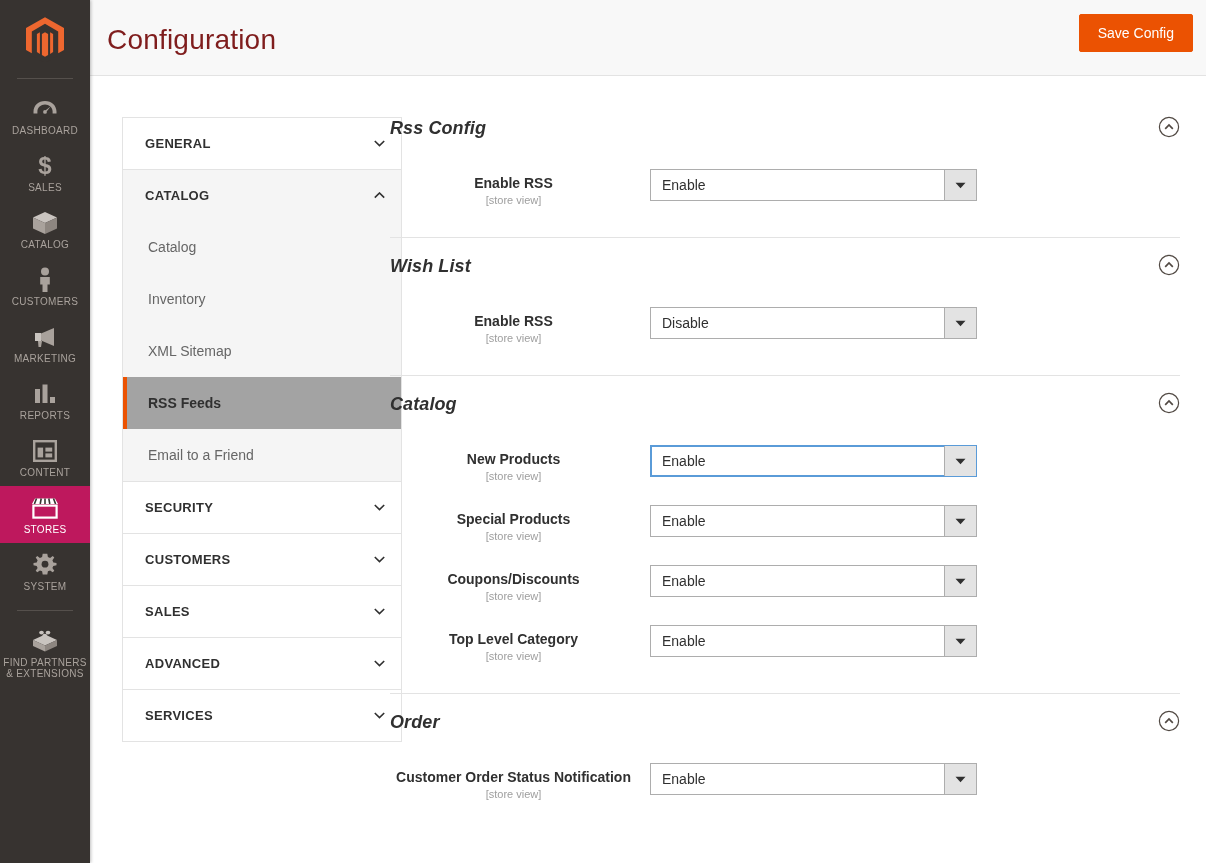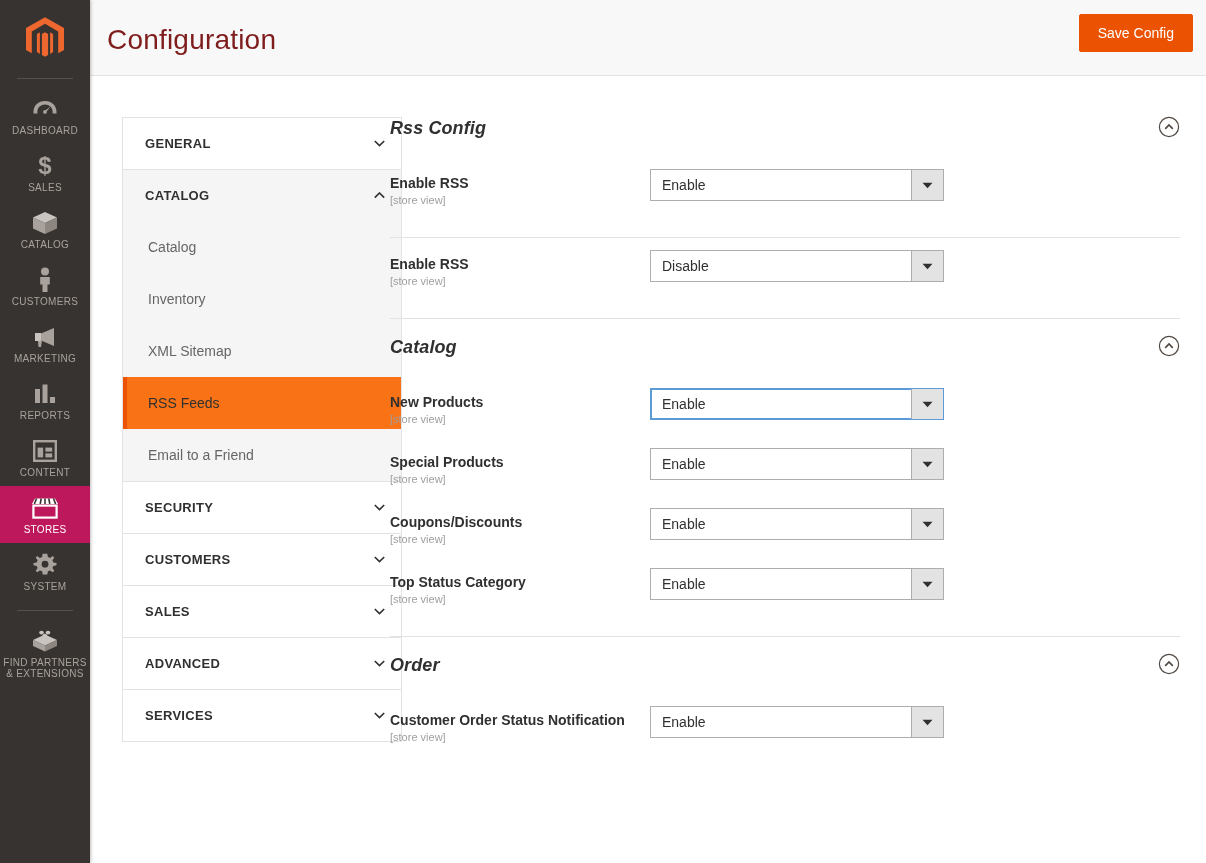--- a/index.html
+++ b/index.html
@@ -82,21 +82,21 @@
     width: 11px; height: 7px;
   }
   .cm-children { background: #f5f5f5; }
   .cm-child {
     position: relative; display: block;
     padding: 18px 20px 18px 25px;
     font-size: 14px; color: #666666; cursor: pointer;
     background: #f5f5f5;
   }
   .cm-child.active {
-    background: #f97316; color: #303030; font-weight: 400;
+    background: #a3a3a3; color: #303030; font-weight: 700;
   }
   .cm-child.active::before {
     content: ""; position: absolute; left: 0; top: 0; bottom: 0;
     width: 4px; background: #eb5202;
   }
 
   
   .content {
     position: absolute; left: 390px; top: 100px; width: 790px;
   }
@@ -110,30 +110,30 @@
   .fs-toggle {
     position: absolute; right: 0; top: 16px;
     width: 22px; height: 22px;
   }
   .fs-body { padding: 12px 0 30px 0; }
   .field-row {
     display: flex; align-items: flex-start; margin-bottom: 22px;
   }
   .field-row:last-child { margin-bottom: 0; }
   .field-label {
-    width: 260px; text-align: left; padding-right: 13px; padding-top: 6px;
+    width: 260px; text-align: center; padding-right: 13px; padding-top: 6px;
   }
   .fl-text {
     display: block; font-size: 14px; font-weight: 700; color: #303030; line-height: 17px;
   }
   .fl-scope {
     display: block; font-size: 11px; color: #9e9e9e; line-height: 14px; margin-top: 1px;
   }
   .select-wrap {
-    position: relative; width: 294px; height: 32px;
+    position: relative; width: 327px; height: 32px;
     border: 1px solid #adadad; background: #ffffff; cursor: pointer;
   }
   .select-wrap.focused { border-color: #5a9bd8; box-shadow: 0 0 0 1px #5a9bd8 inset; }
   .select-value {
     position: absolute; left: 11px; top: 0; right: 36px; height: 30px;
     display: flex; align-items: center;
     font-size: 14px; color: #303030; overflow: hidden; white-space: nowrap;
   }
   .select-btn {
     position: absolute; right: 0; top: 0; width: 32px; height: 30px;
@@ -339,20 +339,24 @@
               <span class="select-btn">
                 <svg width="11" height="7" viewBox="0 0 11 7">
                   <path d="M0.5 0.8 L10.5 0.8 L5.5 6.2 Z" fill="#303030"></path>
                 </svg>
               </span>
             </div>
           </div>
         </div>
       </div>
       <div class="fieldset">
+        <div class="fs-head"><span class="fs-title">Wish List</span><svg class="fs-toggle" viewBox="0 0 22 22">
+            <circle cx="11" cy="11" r="9.6" fill="none" stroke="#514943" stroke-width="1.2"></circle>
+            <path d="M7.2 12.8 L11 9 L14.8 12.8" fill="none" stroke="#514943" stroke-width="1.7"></path>
+          </svg></div>
         <div class="fs-body">
           <div class="field-row">
             <div class="field-label">
               <span class="fl-text">Enable RSS</span>
               <span class="fl-scope">[store view]</span>
             </div>
             <div class="select-wrap">
               <span class="select-value">Disable</span>
               <span class="select-btn">
                 <svg width="11" height="7" viewBox="0 0 11 7">
@@ -406,21 +410,21 @@
               <span class="select-value">Enable</span>
               <span class="select-btn">
                 <svg width="11" height="7" viewBox="0 0 11 7">
                   <path d="M0.5 0.8 L10.5 0.8 L5.5 6.2 Z" fill="#303030"></path>
                 </svg>
               </span>
             </div>
           </div>
           <div class="field-row">
             <div class="field-label">
-              <span class="fl-text">Top Status Category</span>
+              <span class="fl-text">Top Level Category</span>
               <span class="fl-scope">[store view]</span>
             </div>
             <div class="select-wrap">
               <span class="select-value">Enable</span>
               <span class="select-btn">
                 <svg width="11" height="7" viewBox="0 0 11 7">
                   <path d="M0.5 0.8 L10.5 0.8 L5.5 6.2 Z" fill="#303030"></path>
                 </svg>
               </span>
             </div>

